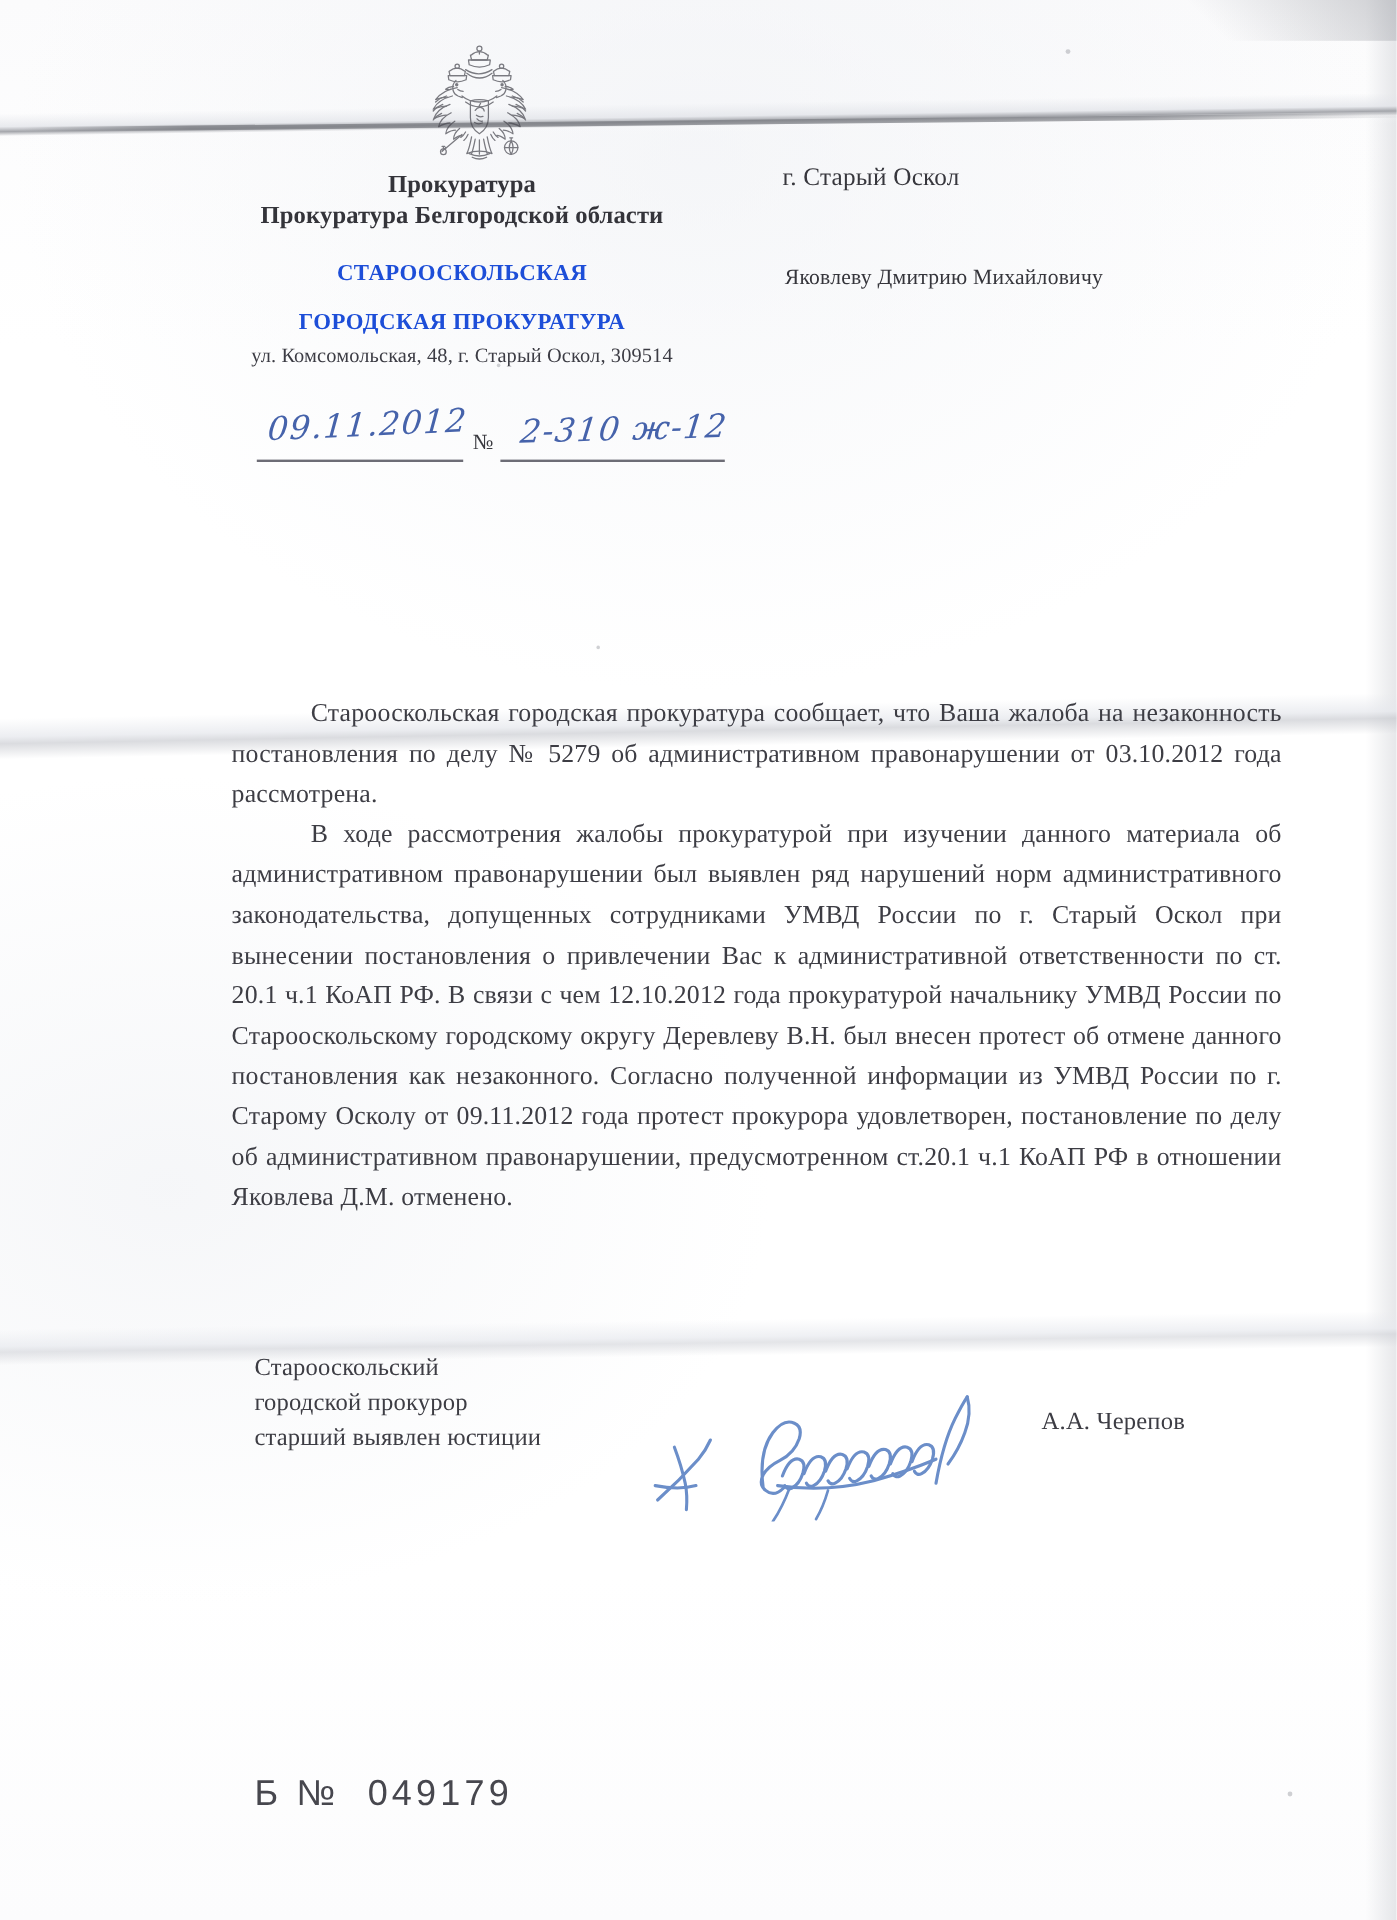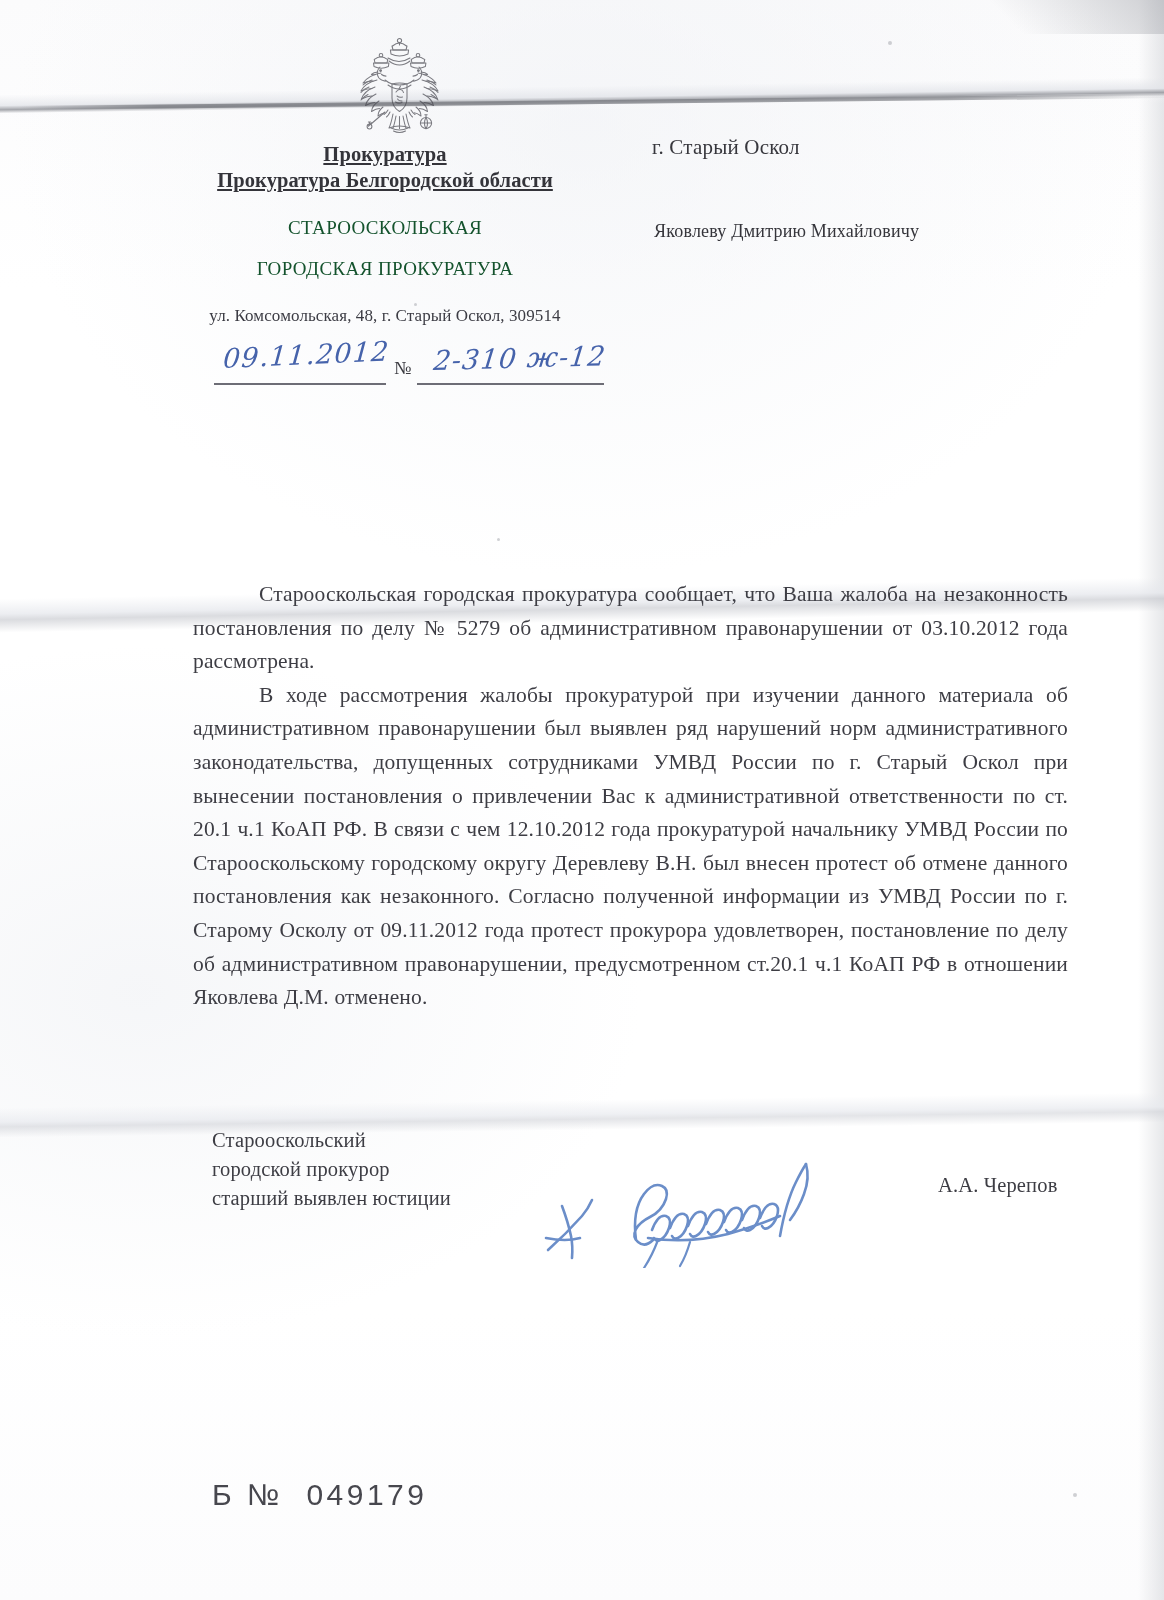--- a/index.html
+++ b/index.html
@@ -115,32 +115,31 @@
     top: 142px;
     width: 470px;
     text-align: center;
   }
   .lh-line {
     font-weight: bold;
     font-size: 20.5px;
     line-height: 25.5px;
     letter-spacing: 0.1px;
     color: #34343a;
-    text-decoration: underline;
   }
   .lh-org {
     margin-top: 22px;
-    font-weight: normal;
+    font-weight: bold;
     font-size: 19px;
     line-height: 25px;
     letter-spacing: 0.4px;
-    color: #14532d;
+    color: #1d4ed8;
   }
   .lh-addr {
-    margin-top: 24px;
+    margin-top: 5px;
     font-size: 17px;
     line-height: 22px;
     color: #3c3c44;
     letter-spacing: 0.1px;
   }
 
   
   .reg-line {
     position: absolute;
     left: 214px;
@@ -228,21 +227,21 @@
     width: 360px;
   }
   .sig-line {
     font-size: 20.5px;
     line-height: 29px;
     color: #3d3d44;
     letter-spacing: 0.15px;
   }
   .sig-name {
     position: absolute;
-    left: 938px;
+    left: 868px;
     top: 1174px;
     font-size: 20.5px;
     color: #3d3d44;
     letter-spacing: 0.15px;
   }
   .signature {
     position: absolute;
     left: 540px;
     top: 1118px;
     width: 340px;

